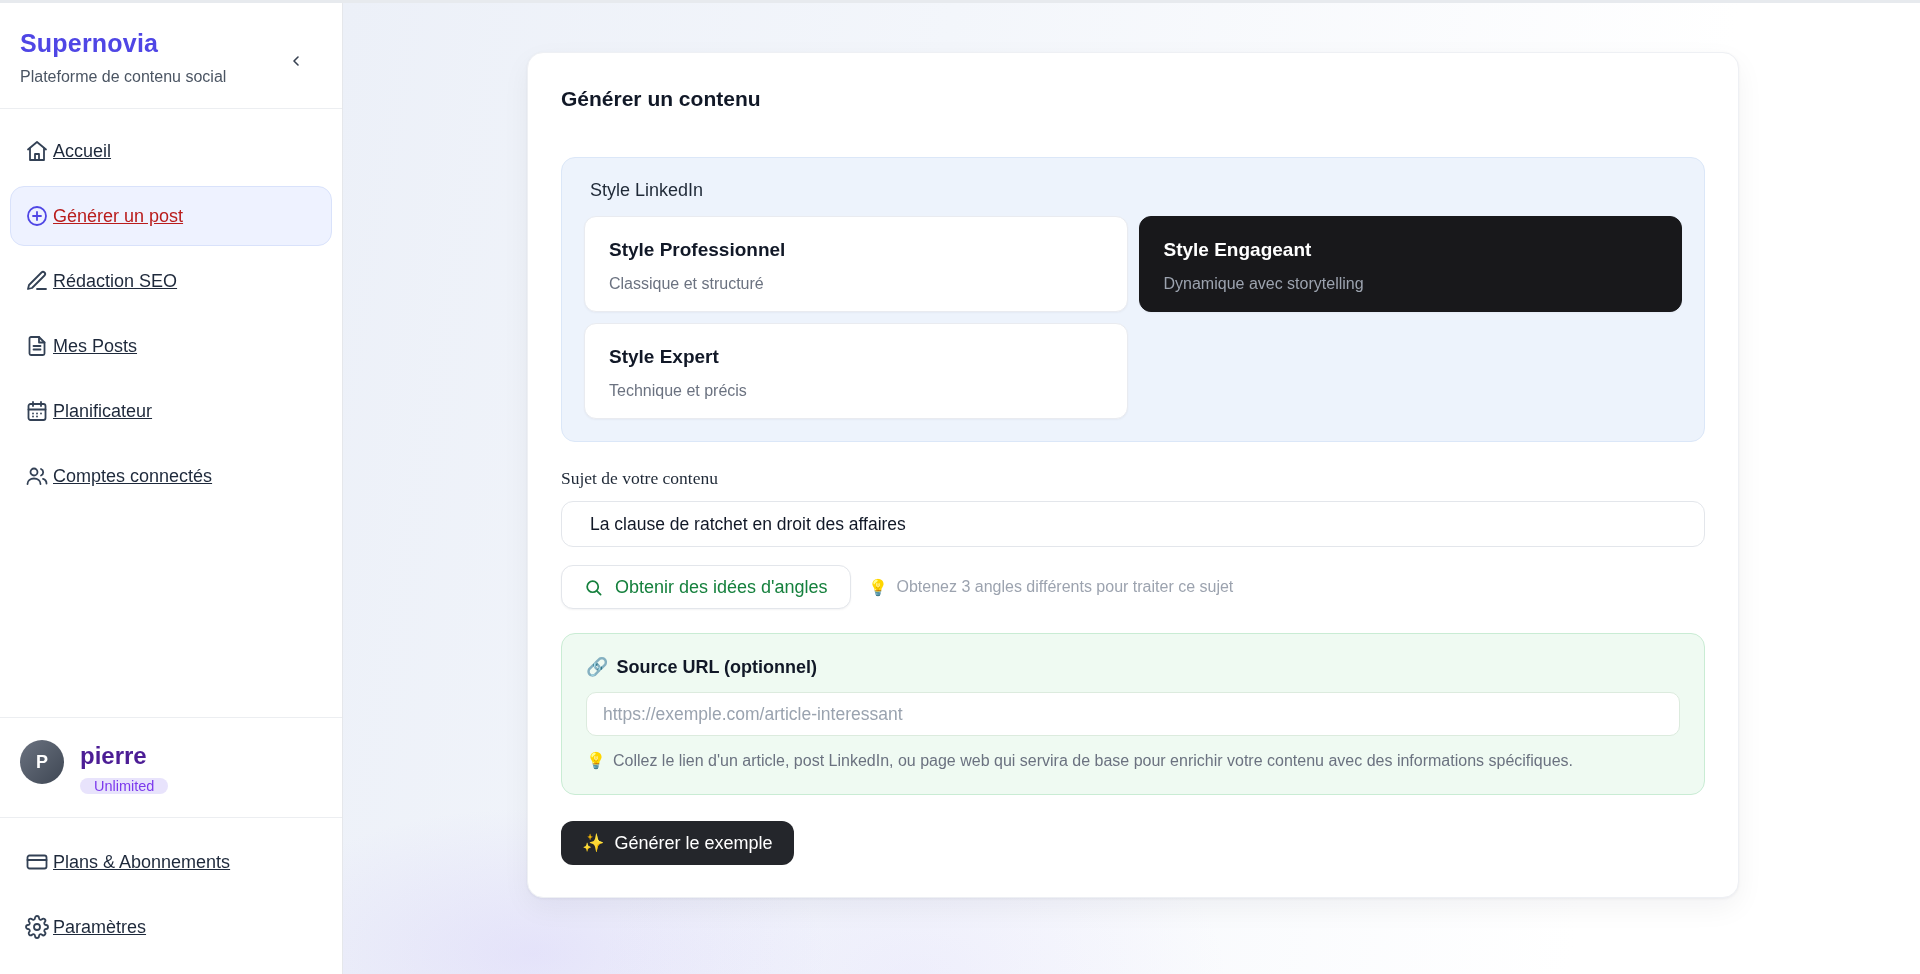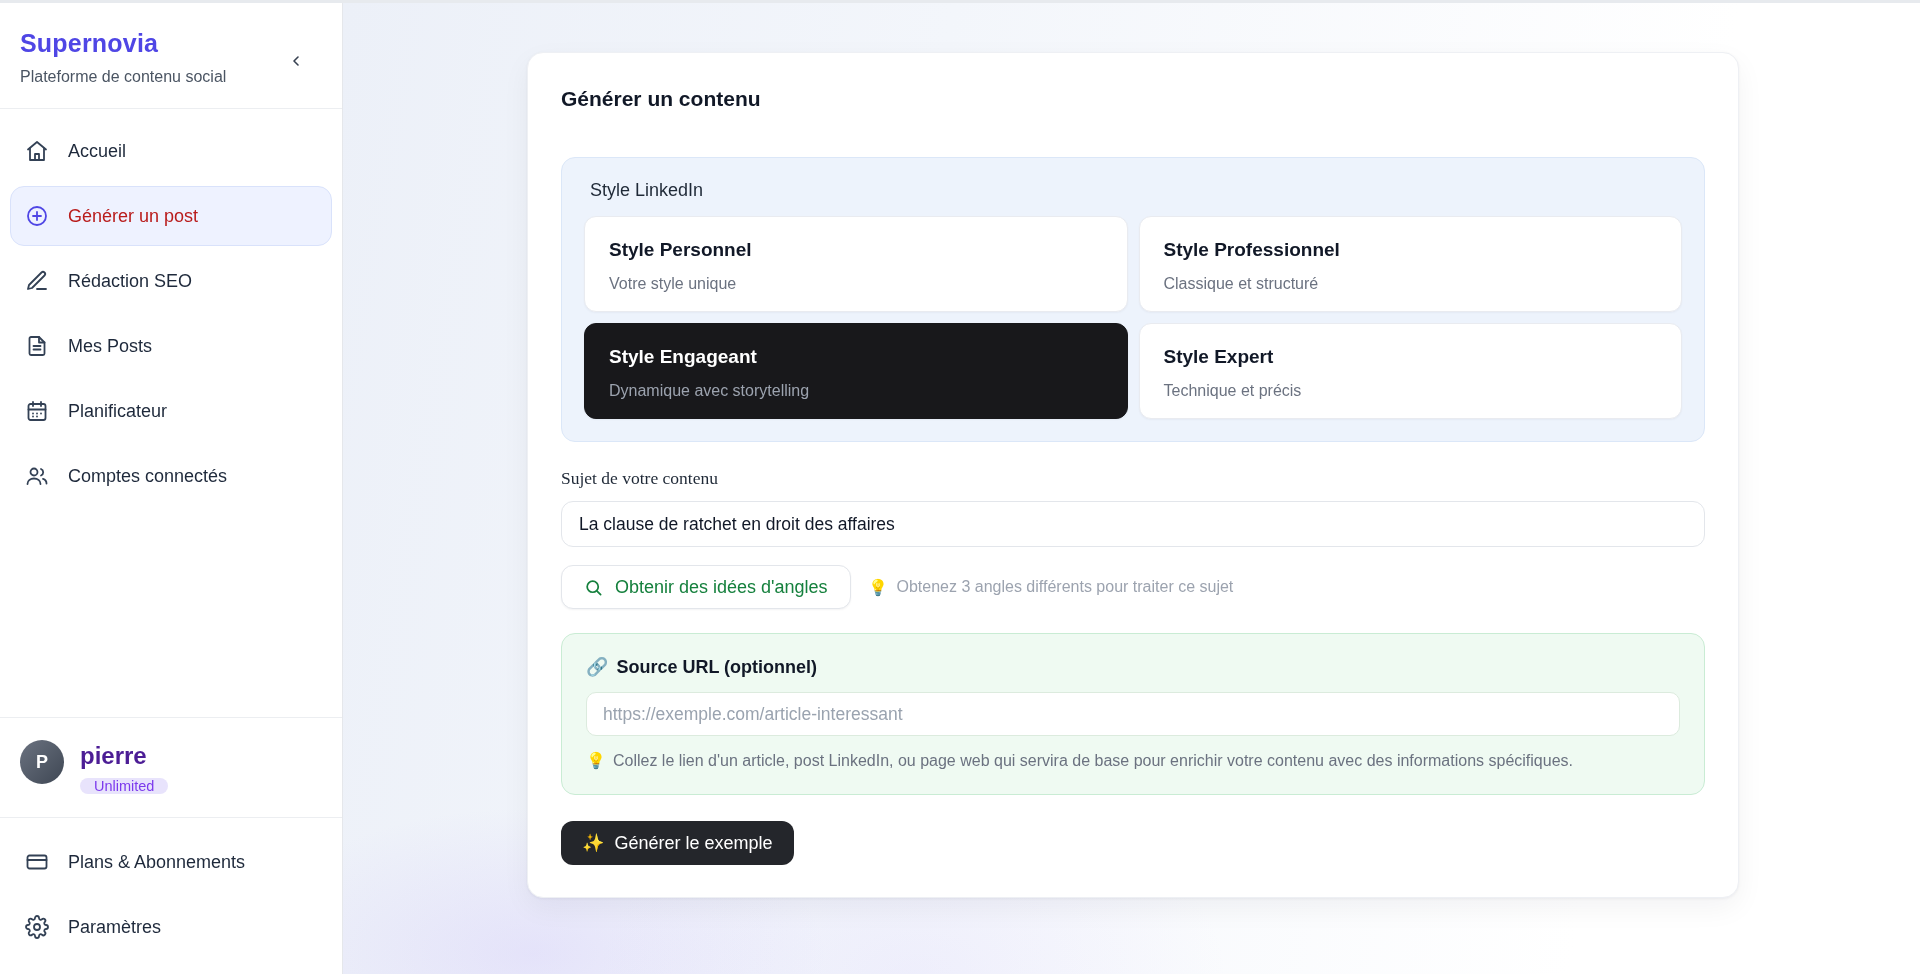--- a/index.html
+++ b/index.html
@@ -33,24 +33,24 @@
   .brand { font-size:25px; font-weight:700; color:#4f46e5; letter-spacing:.2px; }
   .tagline { font-size:16px; color:#4b5563; margin-top:10px; }
   .collapse-btn {
     position:absolute; right:32px; top:44px;
     width:28px; height:28px;
     display:flex; align-items:center; justify-content:center;
     color:#374151; cursor:pointer; background:none; border:none;
   }
   .nav { padding:12px 10px 0 10px; flex:1; }
   .nav-item {
-    display:flex; align-items:center; gap:19px;
+    display:flex; align-items:center; gap:4px;
     height:60px; padding:0 14px; margin-bottom:5px;
     border-radius:14px; border:1px solid transparent;
-    font-size:18px; color:#1e293b; cursor:pointer;
+    font-size:18px; color:#1e293b; cursor:pointer;text-decoration:underline;
   }
   .nav-item .icon { width:24px; height:24px; color:#334155; display:flex; }
   .nav-item.active {
     background:#eef2ff; border-color:#d9e2fb; color:#b91c1c;
   }
   .nav-item.active .icon { color:#4f46e5; }
 
   .user-block {
     margin-top:auto;
     border-top:1px solid #eceef1;
@@ -129,21 +129,21 @@
   .style-card .sc-title { font-size:19px; font-weight:600; color:#111827; line-height:26px; margin-bottom:10px; }
   .style-card .sc-sub { font-size:16px; color:#6b7280; line-height:22px; }
   .style-card.selected { background:#18181b; border-color:#18181b; }
   .style-card.selected .sc-title { color:#ffffff; }
   .style-card.selected .sc-sub { color:#9ca3af; }
 
   .field-label { font-size:17.5px; color:#1f2937; margin-bottom:12px;font-family:Liberation Serif, serif; }
   .subject-input {
     width:100%; height:46px;
     border:1px solid #e3e6eb; border-radius:12px;
-    padding:0 17px;
+    padding:0 28px;
     font-size:17.5px; color:#111827;
     font-family:inherit;
     background:#ffffff;
     outline:none;
     margin-bottom:18px;
   }
 
   .angles-row { display:flex; align-items:center; gap:18px; margin-bottom:24px; }
   .angles-btn {
     display:flex; align-items:center; gap:12px;
@@ -308,24 +308,20 @@
 <main class="main">
   <div class="blob blob-1"></div>
   <div class="blob blob-2"></div>
 
   <section class="card">
     <h1 class="card-title">Générer un contenu</h1>
 
     <div class="style-panel">
       <div class="style-panel-label">Style LinkedIn</div>
       <div class="style-grid">
-        <div class="style-card">
-          <div class="sc-title">Style Personnel</div>
-          <div class="sc-sub">Votre style unique</div>
-        </div>
         <div class="style-card">
           <div class="sc-title">Style Professionnel</div>
           <div class="sc-sub">Classique et structuré</div>
         </div>
         <div class="style-card selected">
           <div class="sc-title">Style Engageant</div>
           <div class="sc-sub">Dynamique avec storytelling</div>
         </div>
         <div class="style-card">
           <div class="sc-title">Style Expert</div>

